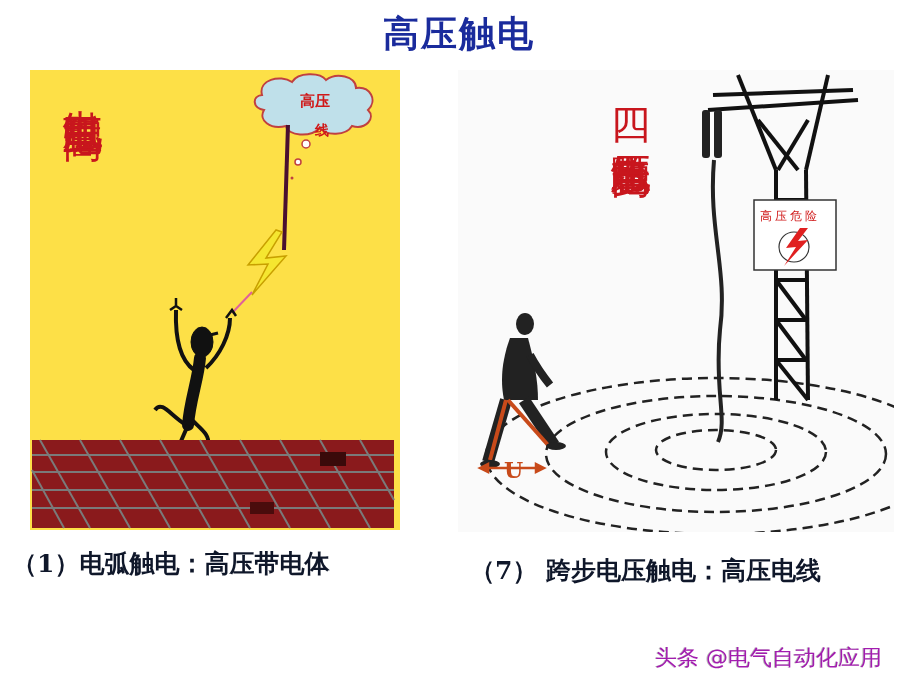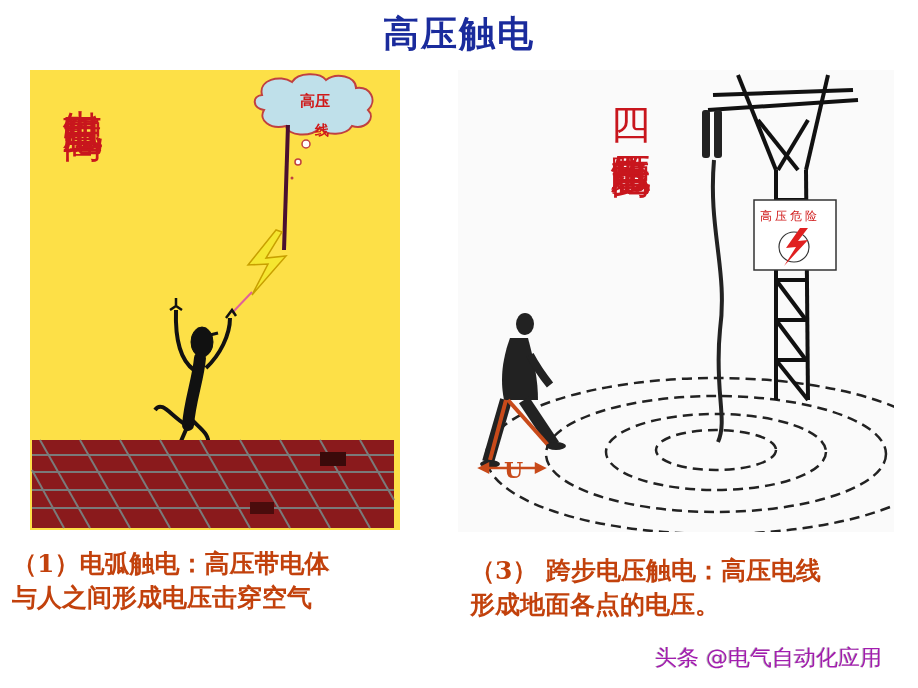--- a/index.html
+++ b/index.html
@@ -4,21 +4,21 @@
 <style>
   html,body{margin:0;padding:0;background:#ffffff;}
   body{width:918px;height:688px;position:relative;overflow:hidden;font-family:"DejaVu Sans",sans-serif;}
   .title{position:absolute;left:0;top:10px;width:998px;text-align:center;font-size:36px;font-weight:bold;color:#1a2b9c;letter-spacing:2px;font-family:"DejaVu Sans",sans-serif;}
   .panel{position:absolute;background:#fde047;}
   #left-panel{left:30px;top:70px;width:370px;height:460px;}
   #right-panel{left:458px;top:70px;width:436px;height:462px;background:#fafafa;text-align:right;}
   .vtext{position:absolute;color:#c8161d;font-family:"DejaVu Serif",serif;font-size:40px;line-height:46px;writing-mode:vertical-rl;text-orientation:upright;}
   #left-vtitle{left:30px;top:20px;letter-spacing:-2px;}
   #right-vtitle{left:150px;top:8px;}
-  .caption{position:absolute;font-family:"DejaVu Serif",serif;font-weight:bold;font-size:25px;line-height:34px;color:#c2410c;}
+  .caption{position:absolute;font-family:"DejaVu Serif",serif;font-weight:bold;font-size:25px;line-height:34px;color:#0f172a;}
   #cap1{left:12px;top:547px;width:410px;}
   #cap2{left:470px;top:554px;width:440px;}
   .watermark{position:absolute;left:655px;top:643px;font-size:22px;color:#a21caf;text-shadow:1px 1px 0 #fff,-1px 0 0 #bbb;}
   svg{position:absolute;left:0;top:0;}
   .cloud-label{font-family:"DejaVu Sans",sans-serif;font-weight:bold;fill:#d01818;}
   .sign-label{font-family:"DejaVu Sans",sans-serif;fill:#d01818;}
   .u-label{font-family:"DejaVu Serif",serif;font-weight:bold;fill:#c84a1a;}
 </style>
 </head>
 <body>
@@ -139,20 +139,18 @@
       <polygon points="22,398 30,394 30,402"></polygon>
       <polygon points="86,398 78,394 78,402"></polygon>
     </g>
     <text class="u-label" x="46" y="408" font-size="22">U</text>
   </svg>
   <div class="vtext" id="right-vtitle">四 高压跨步电压触电</div>
 </div>
 
 <div class="caption" id="cap1">
   <div>（1）电弧触电：高压带电体</div>
-  <div>与人之间形成电压击穿空气</div>
 </div>
 <div class="caption" id="cap2">
-  <div>（3） 跨步电压触电：高压电线</div>
-  <div>形成地面各点的电压。</div>
+  <div>（7） 跨步电压触电：高压电线</div>
 </div>
 
 <div class="watermark">头条 @电气自动化应用</div>
 
 </body></html>

